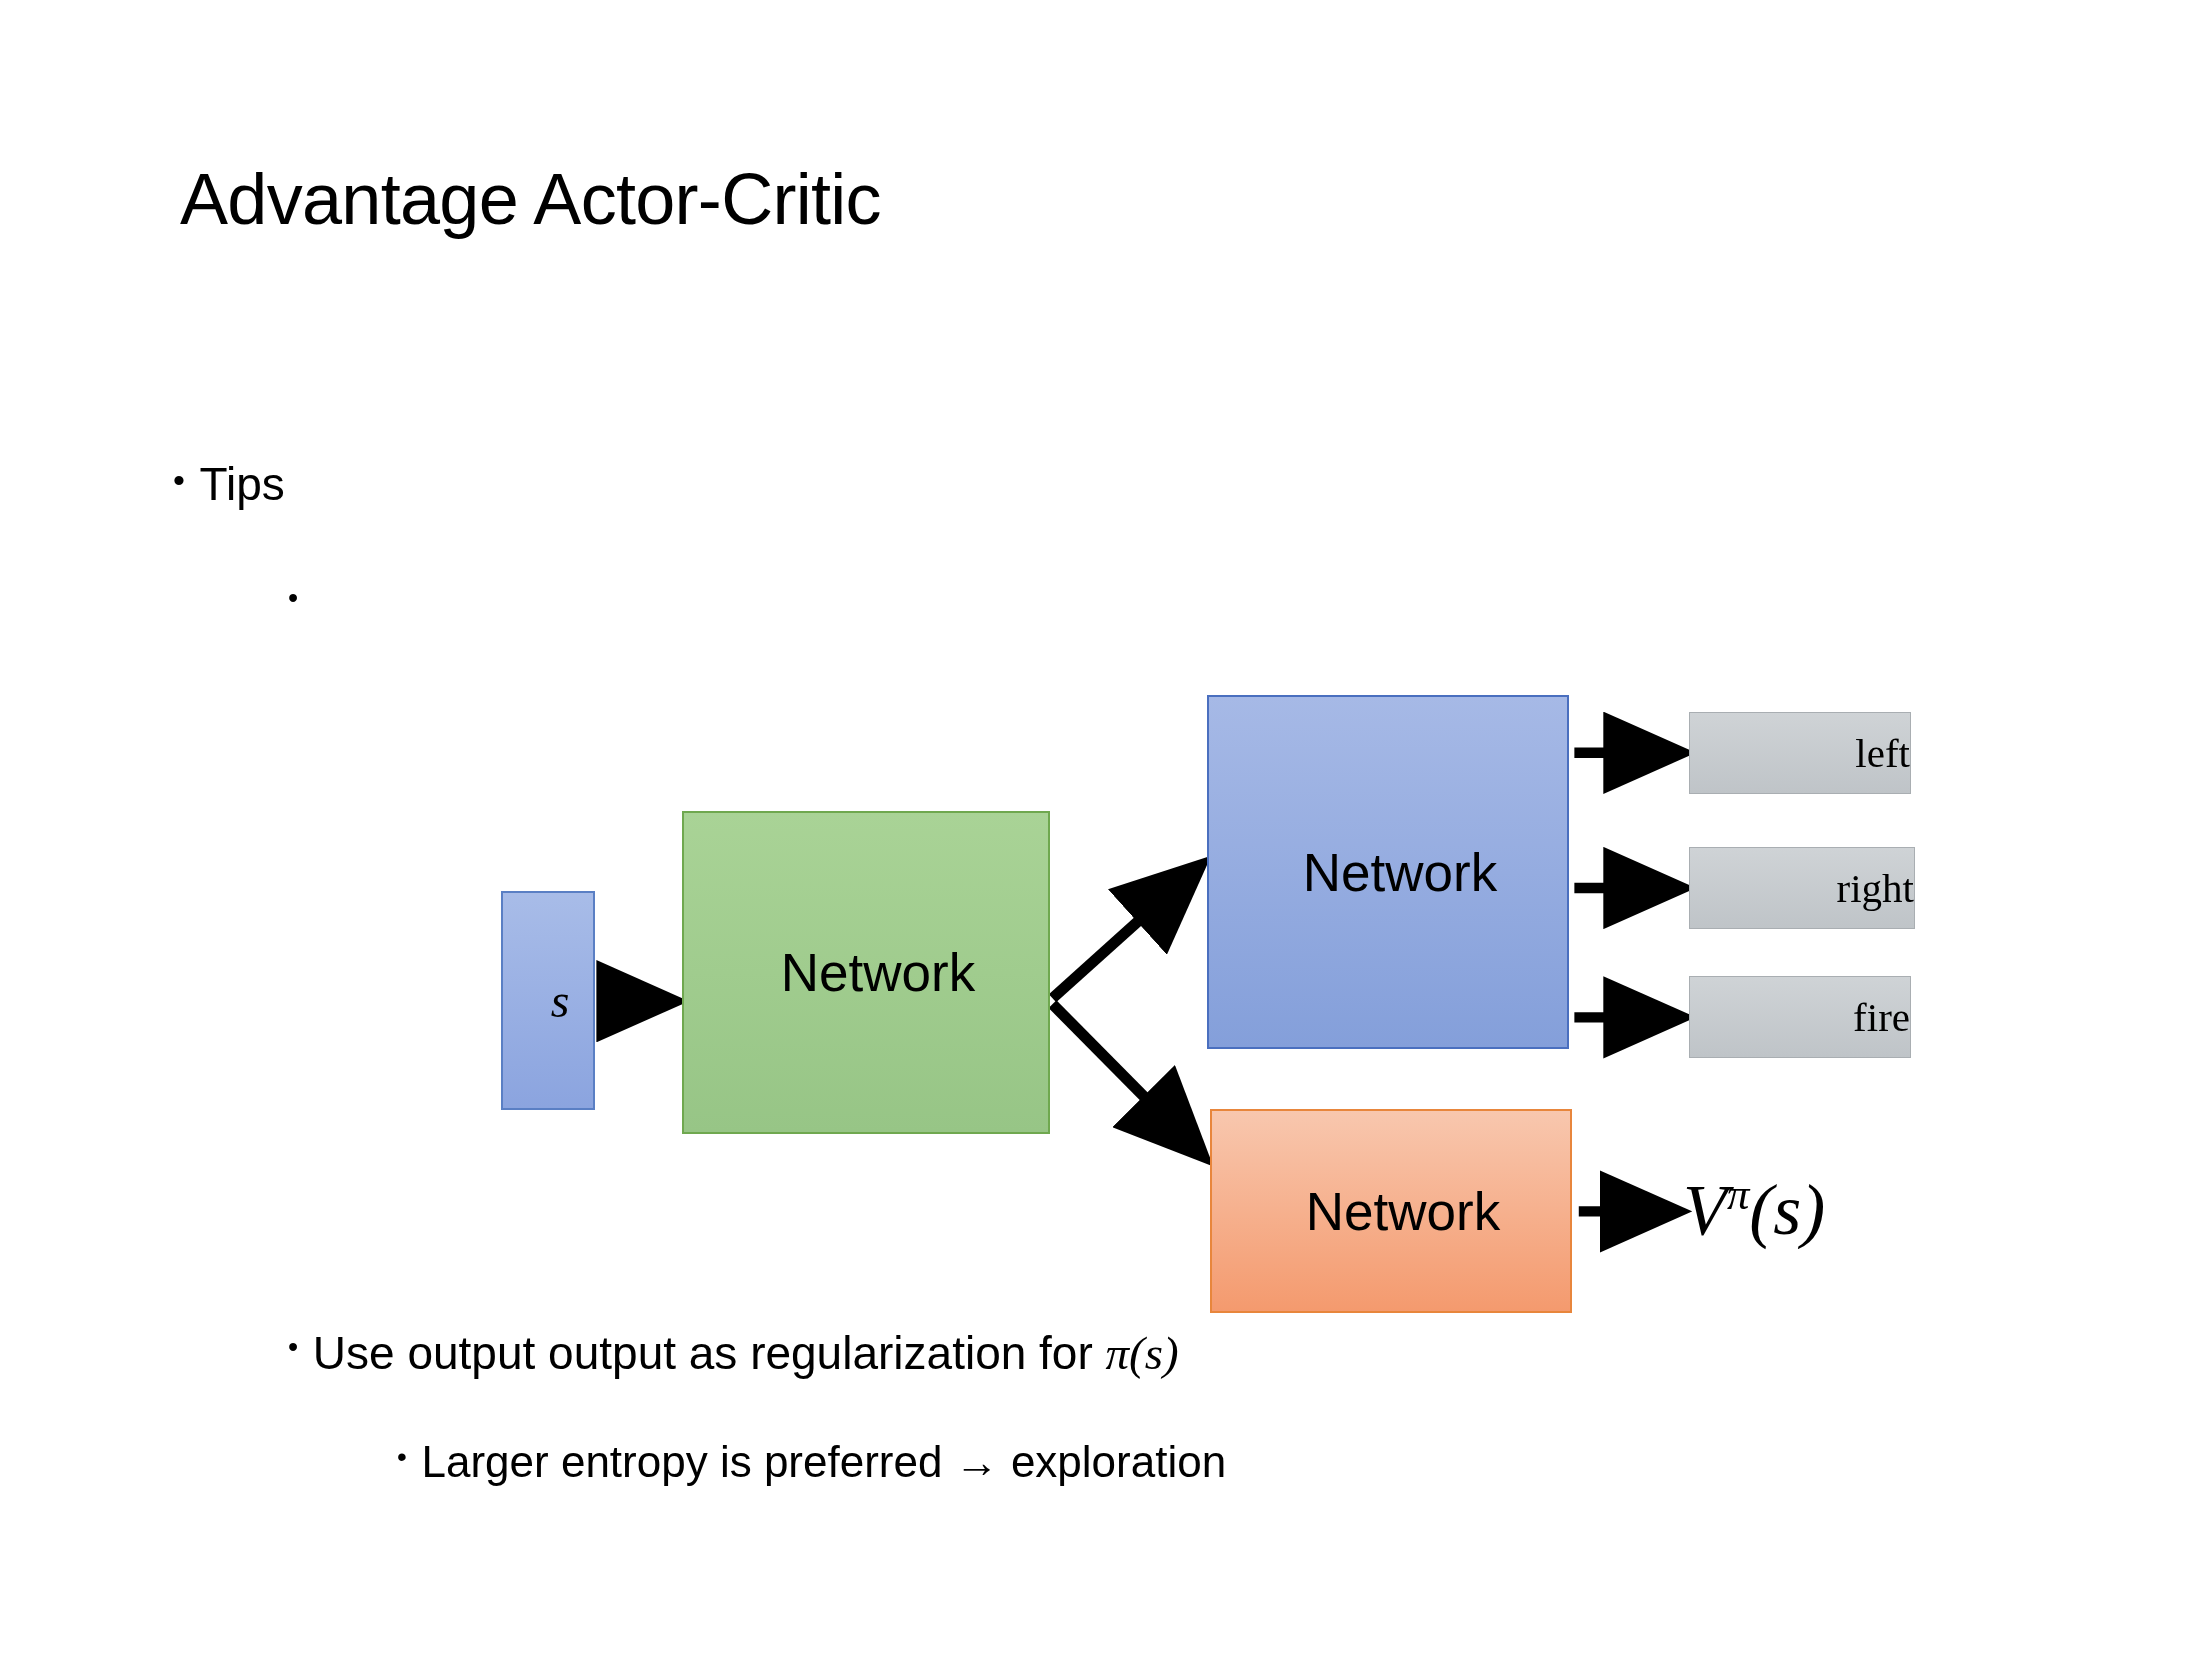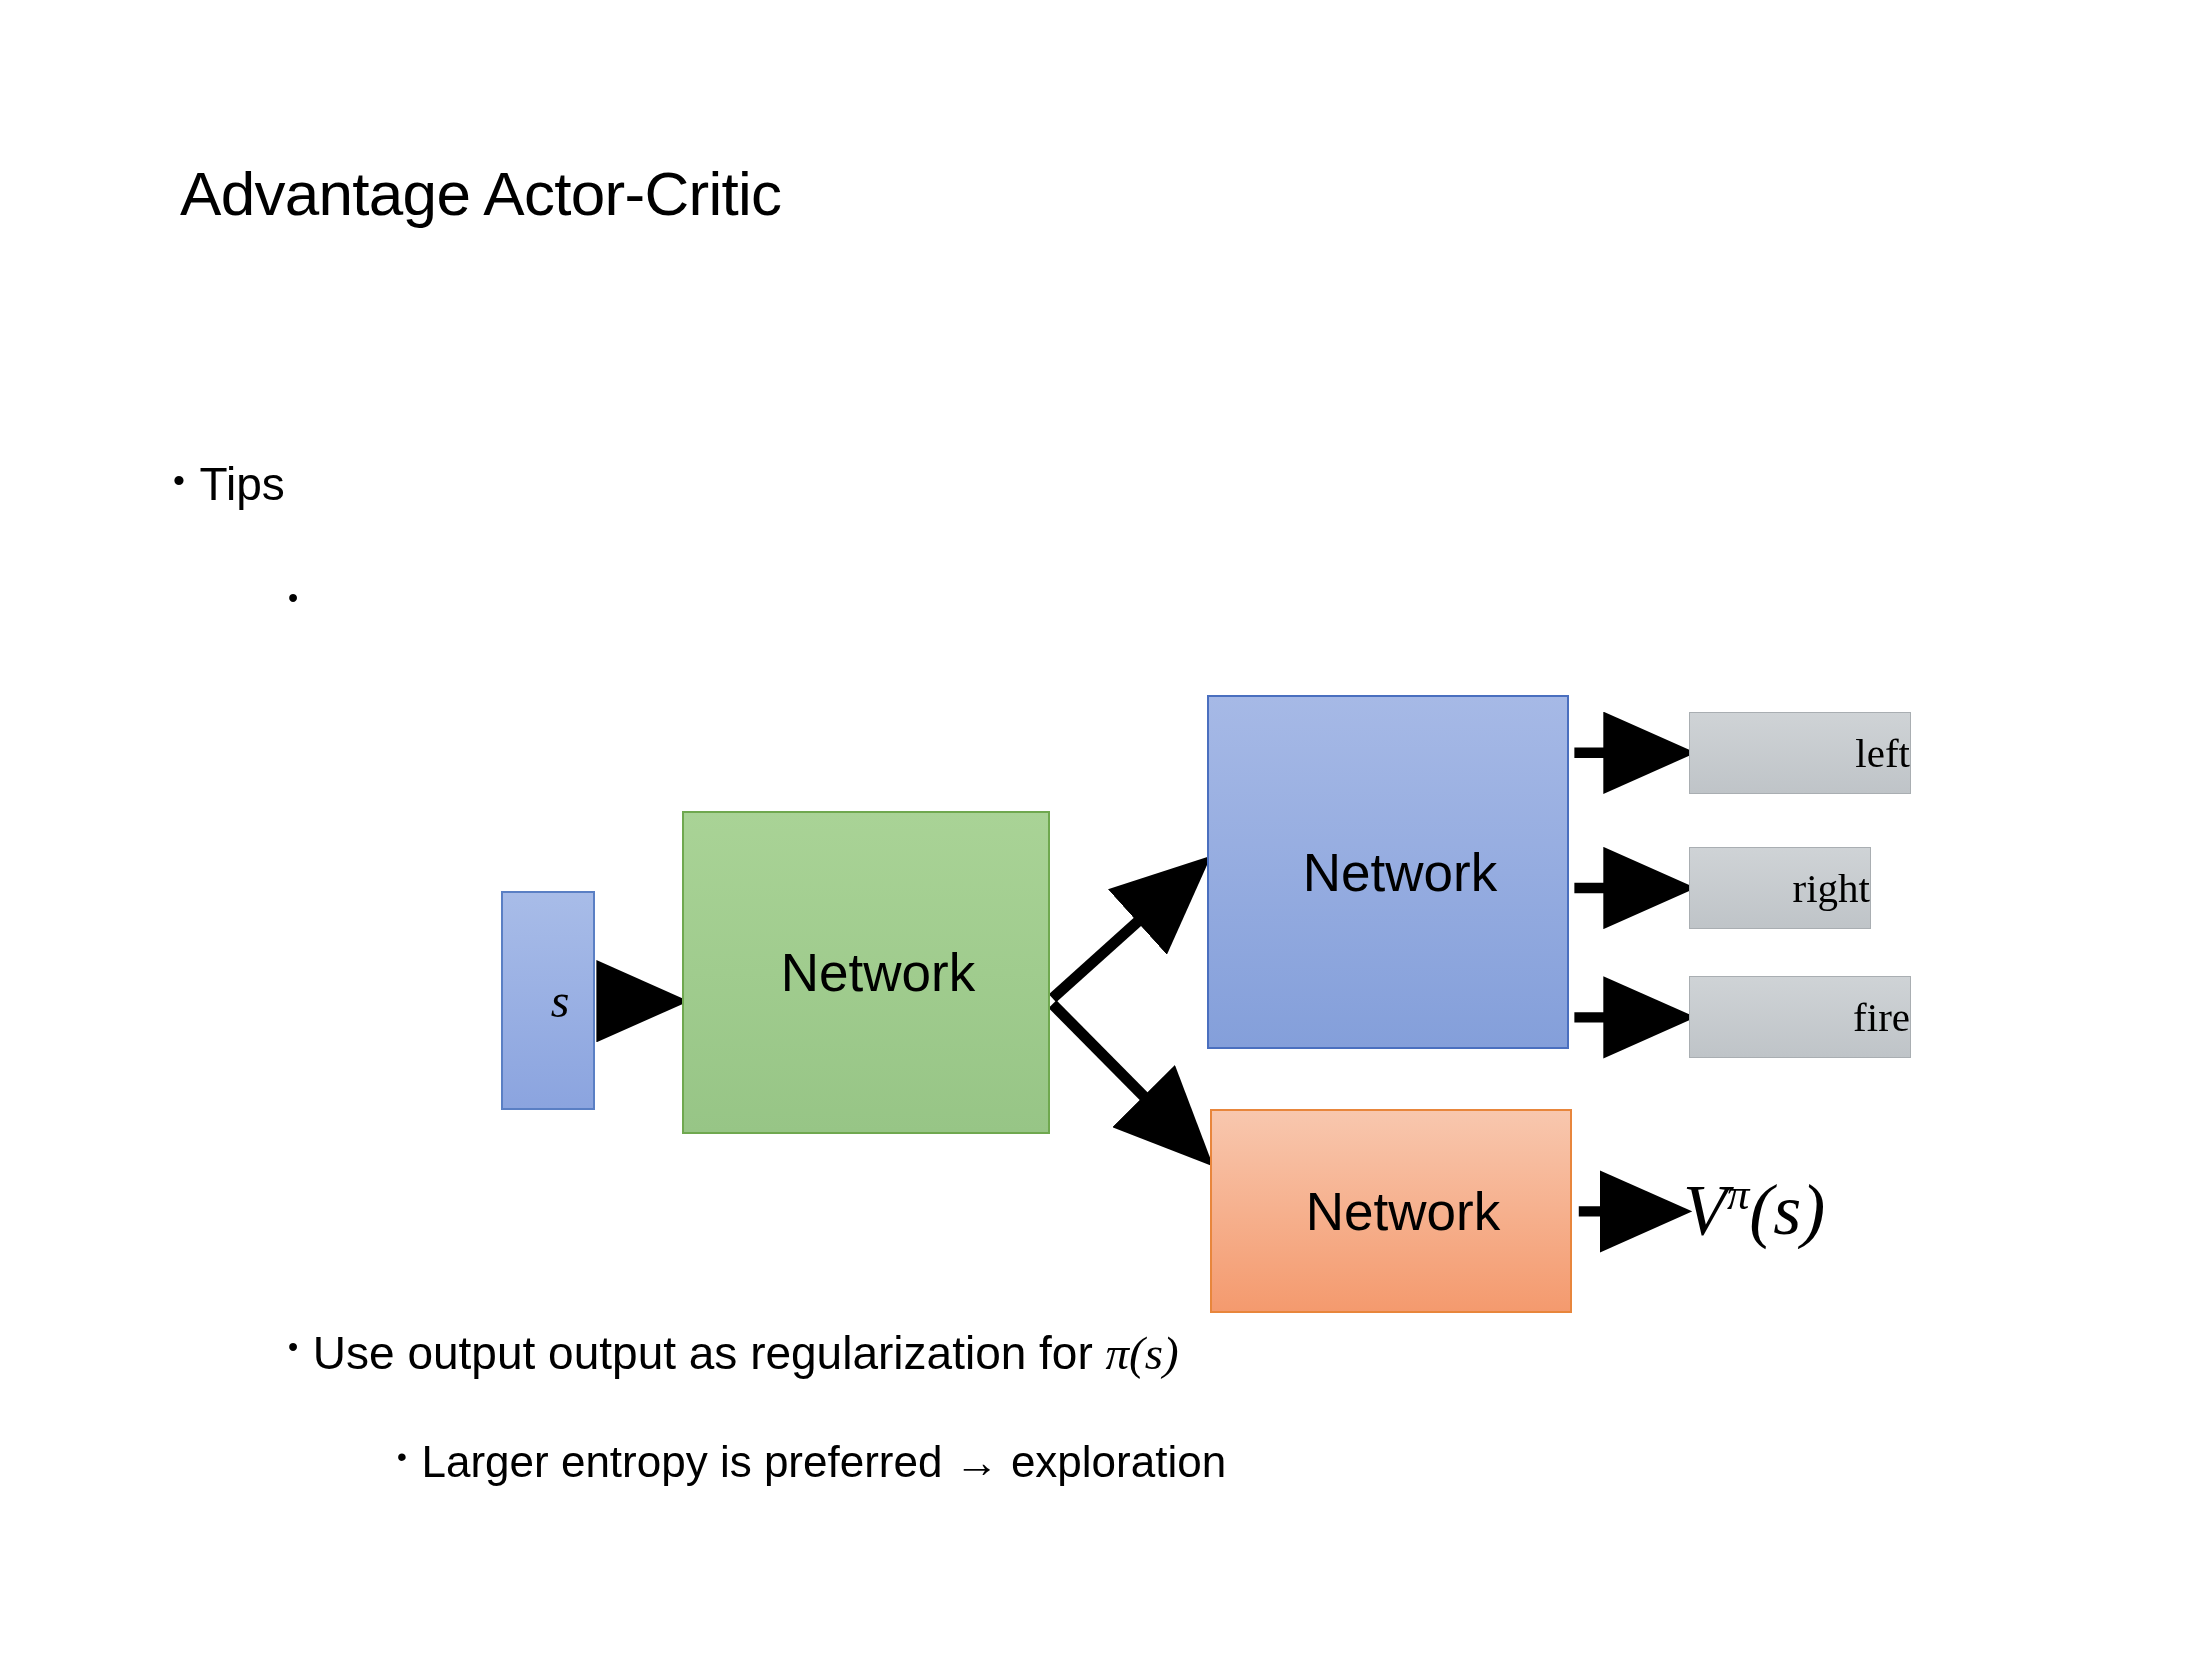--- a/index.html
+++ b/index.html
@@ -14,21 +14,21 @@
     overflow: hidden;
     font-family: "Liberation Sans", sans-serif;
     color: #000000;
   }
 
   
   #slide-title {
     position: absolute;
     left: 180px;
     top: 163px;
-    font-size: 62px;
+    font-size: 72px;
     font-weight: 400;
     letter-spacing: -0.7px;
     line-height: 1.0;
     white-space: nowrap;
     font-stretch: condensed;
     color: #000000;
   }
 
   
   .bullet-row {
@@ -161,21 +161,21 @@
     display: flex;
     align-items: center;
     justify-content: flex-end;
     background: linear-gradient(to bottom, #cfd3d6 0%, #bfc4c8 100%);
     border: 1.5px solid #a9aeb2;
     font-family: "Liberation Serif", serif;
     font-size: 41px;
     color: #000000;
   }
   #action-left  { left: 1689px; top: 712px;  width: 222px; height: 82px; }
-  #action-right { left: 1689px; top: 847px; width: 182px; height: 82px; }
+  #action-right { left: 1689px; top: 847px; width: 226px; height: 82px; }
   #action-fire  { left: 1689px; top: 976px; width: 222px; height: 82px; }
 
   
   #critic-output {
     position: absolute;
     left: 1683px;
     top: 1169px;
     font-family: "Liberation Serif", serif;
     font-style: italic;
     font-size: 72px;

